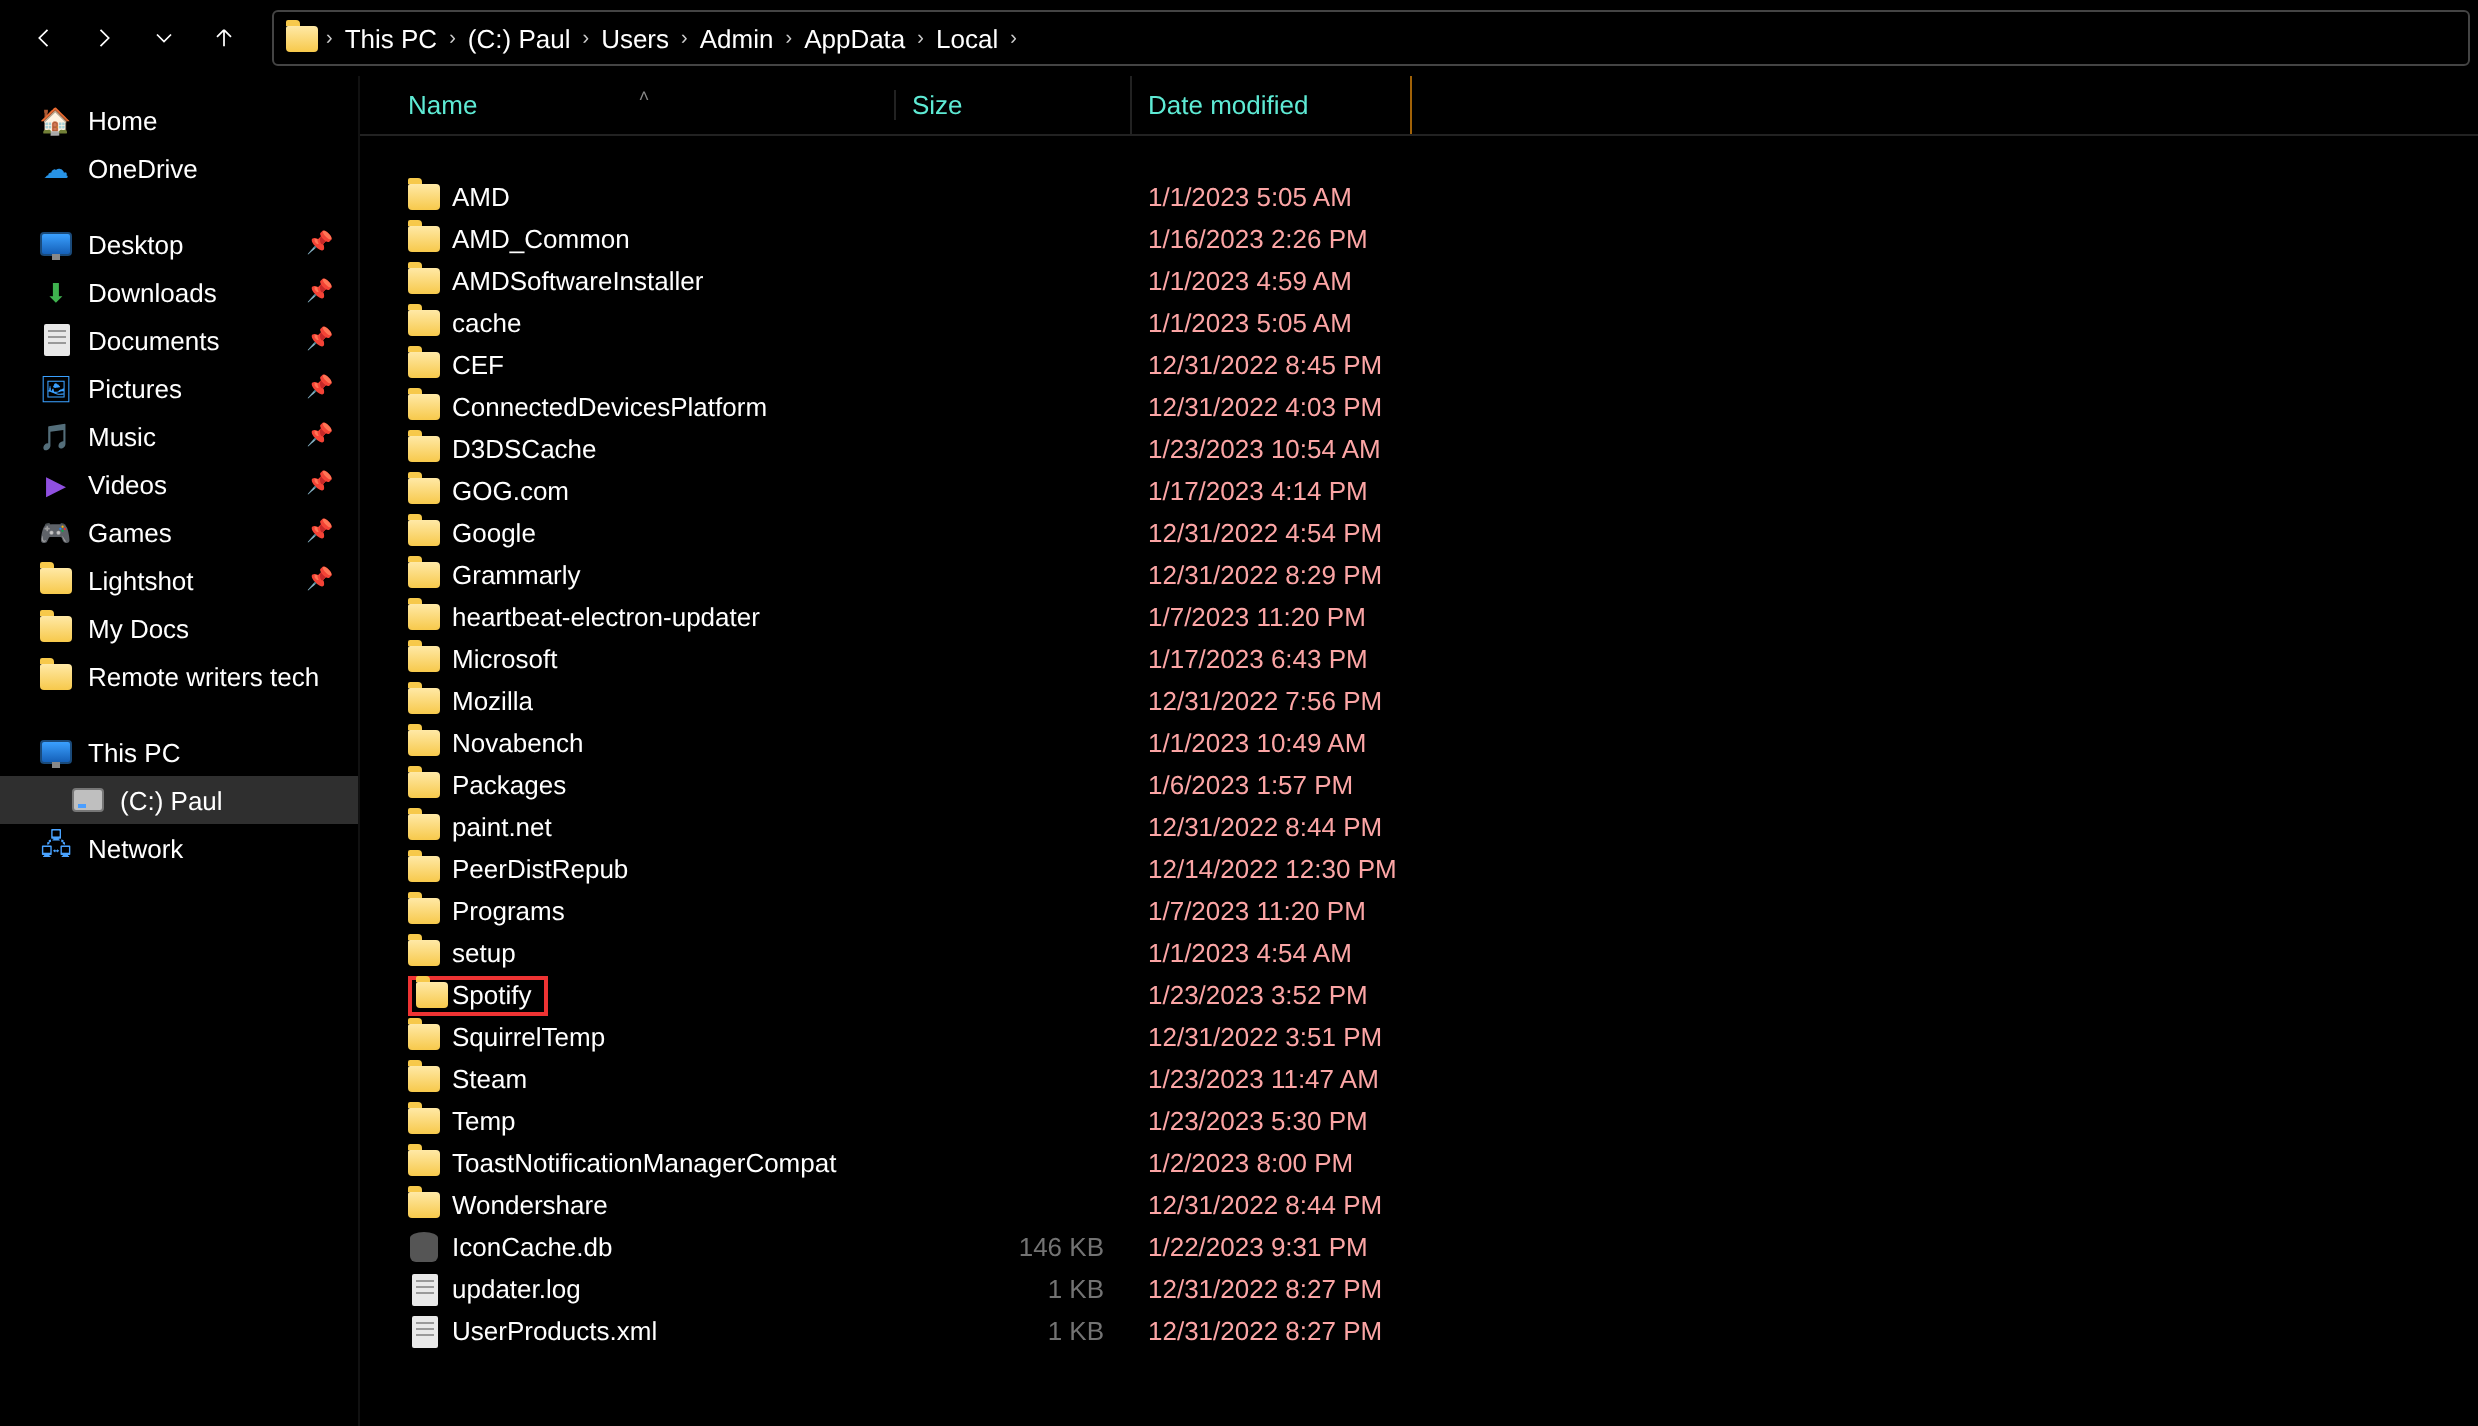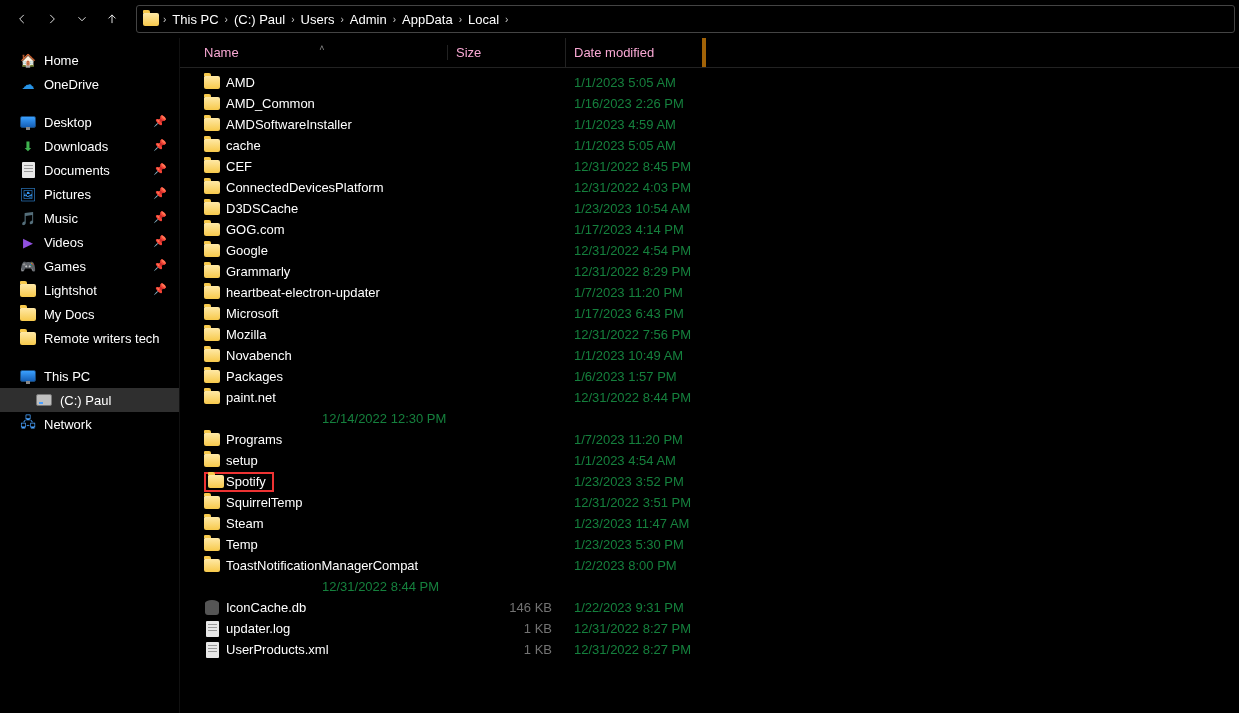--- a/index.html
+++ b/index.html
@@ -135,43 +135,44 @@
       overflow: auto;
     }
     .columns {
       display: flex;
       border-bottom: 1px solid #222;
       height: 30px;
       padding-left: 16px;
       align-items: center;
     }
     .col-header {
-      color: #f9a8d4;
+      color: #5eead4;
       font-weight: 400;
       padding: 0 8px;
       border-right: 1px solid #222;
       height: 100%;
       display: flex;
       align-items: center;
     }
     .col-name { width: 252px; }
     .col-size { width: 118px; }
-    .col-date { width: 140px; border-right: 4px solid #a16207;}
+    .col-date { width: 140px; border-right: 1px solid #a16207;}
     .sort-ind {
       width: 100%;
       text-align: center;
       color: #888;
       font-size: 9px;
       position: absolute;
       top: -2px;
       left: 0;
     }
     .col-name-wrap { position: relative; width:252px; }
     .filelist {
       padding-top: 4px;
+      margin-top: 16px;
     }
     .row {
       display: flex;
       align-items: center;
       height: 21px;
       padding-left: 16px;
     }
     .row .fname {
       width: 252px;
       display: flex;
@@ -181,21 +182,21 @@
     }
     .row .fsize {
       width: 118px;
       text-align: right;
       padding-right: 14px;
       color: #737373;
     }
     .row .fdate {
       width: 200px;
       padding-left: 8px;
-      color: #15803d;
+      color: #fca5a5;
     }
     .file-icon {
       width: 16px;
       height: 16px;
       display: inline-flex;
       align-items: center;
       justify-content: center;
     }
     .highlight-box {
       border: 2px solid #e33;
@@ -570,20 +571,26 @@
           <div class="fname">
             <span class="file-icon">
               <span class="folder-yellow"></span>
             </span>
             <span>paint.net</span>
           </div>
           <div class="fsize"></div>
           <div class="fdate">12/31/2022 8:44 PM</div>
         </div>
         <div class="row">
+          <div class="fname">
+            <span class="file-icon">
+              <span class="folder-yellow"></span>
+            </span>
+            <span>PeerDistRepub</span>
+          </div>
           <div class="fsize"></div>
           <div class="fdate">12/14/2022 12:30 PM</div>
         </div>
         <div class="row">
           <div class="fname">
             <span class="file-icon">
               <span class="folder-yellow"></span>
             </span>
             <span>Programs</span>
           </div>
@@ -646,20 +653,26 @@
           <div class="fname">
             <span class="file-icon">
               <span class="folder-yellow"></span>
             </span>
             <span>ToastNotificationManagerCompat</span>
           </div>
           <div class="fsize"></div>
           <div class="fdate">1/2/2023 8:00 PM</div>
         </div>
         <div class="row">
+          <div class="fname">
+            <span class="file-icon">
+              <span class="folder-yellow"></span>
+            </span>
+            <span>Wondershare</span>
+          </div>
           <div class="fsize"></div>
           <div class="fdate">12/31/2022 8:44 PM</div>
         </div>
         <div class="row">
           <div class="fname">
             <span class="file-icon">
               <span class="db-icon"></span>
             </span>
             <span>IconCache.db</span>
           </div>

